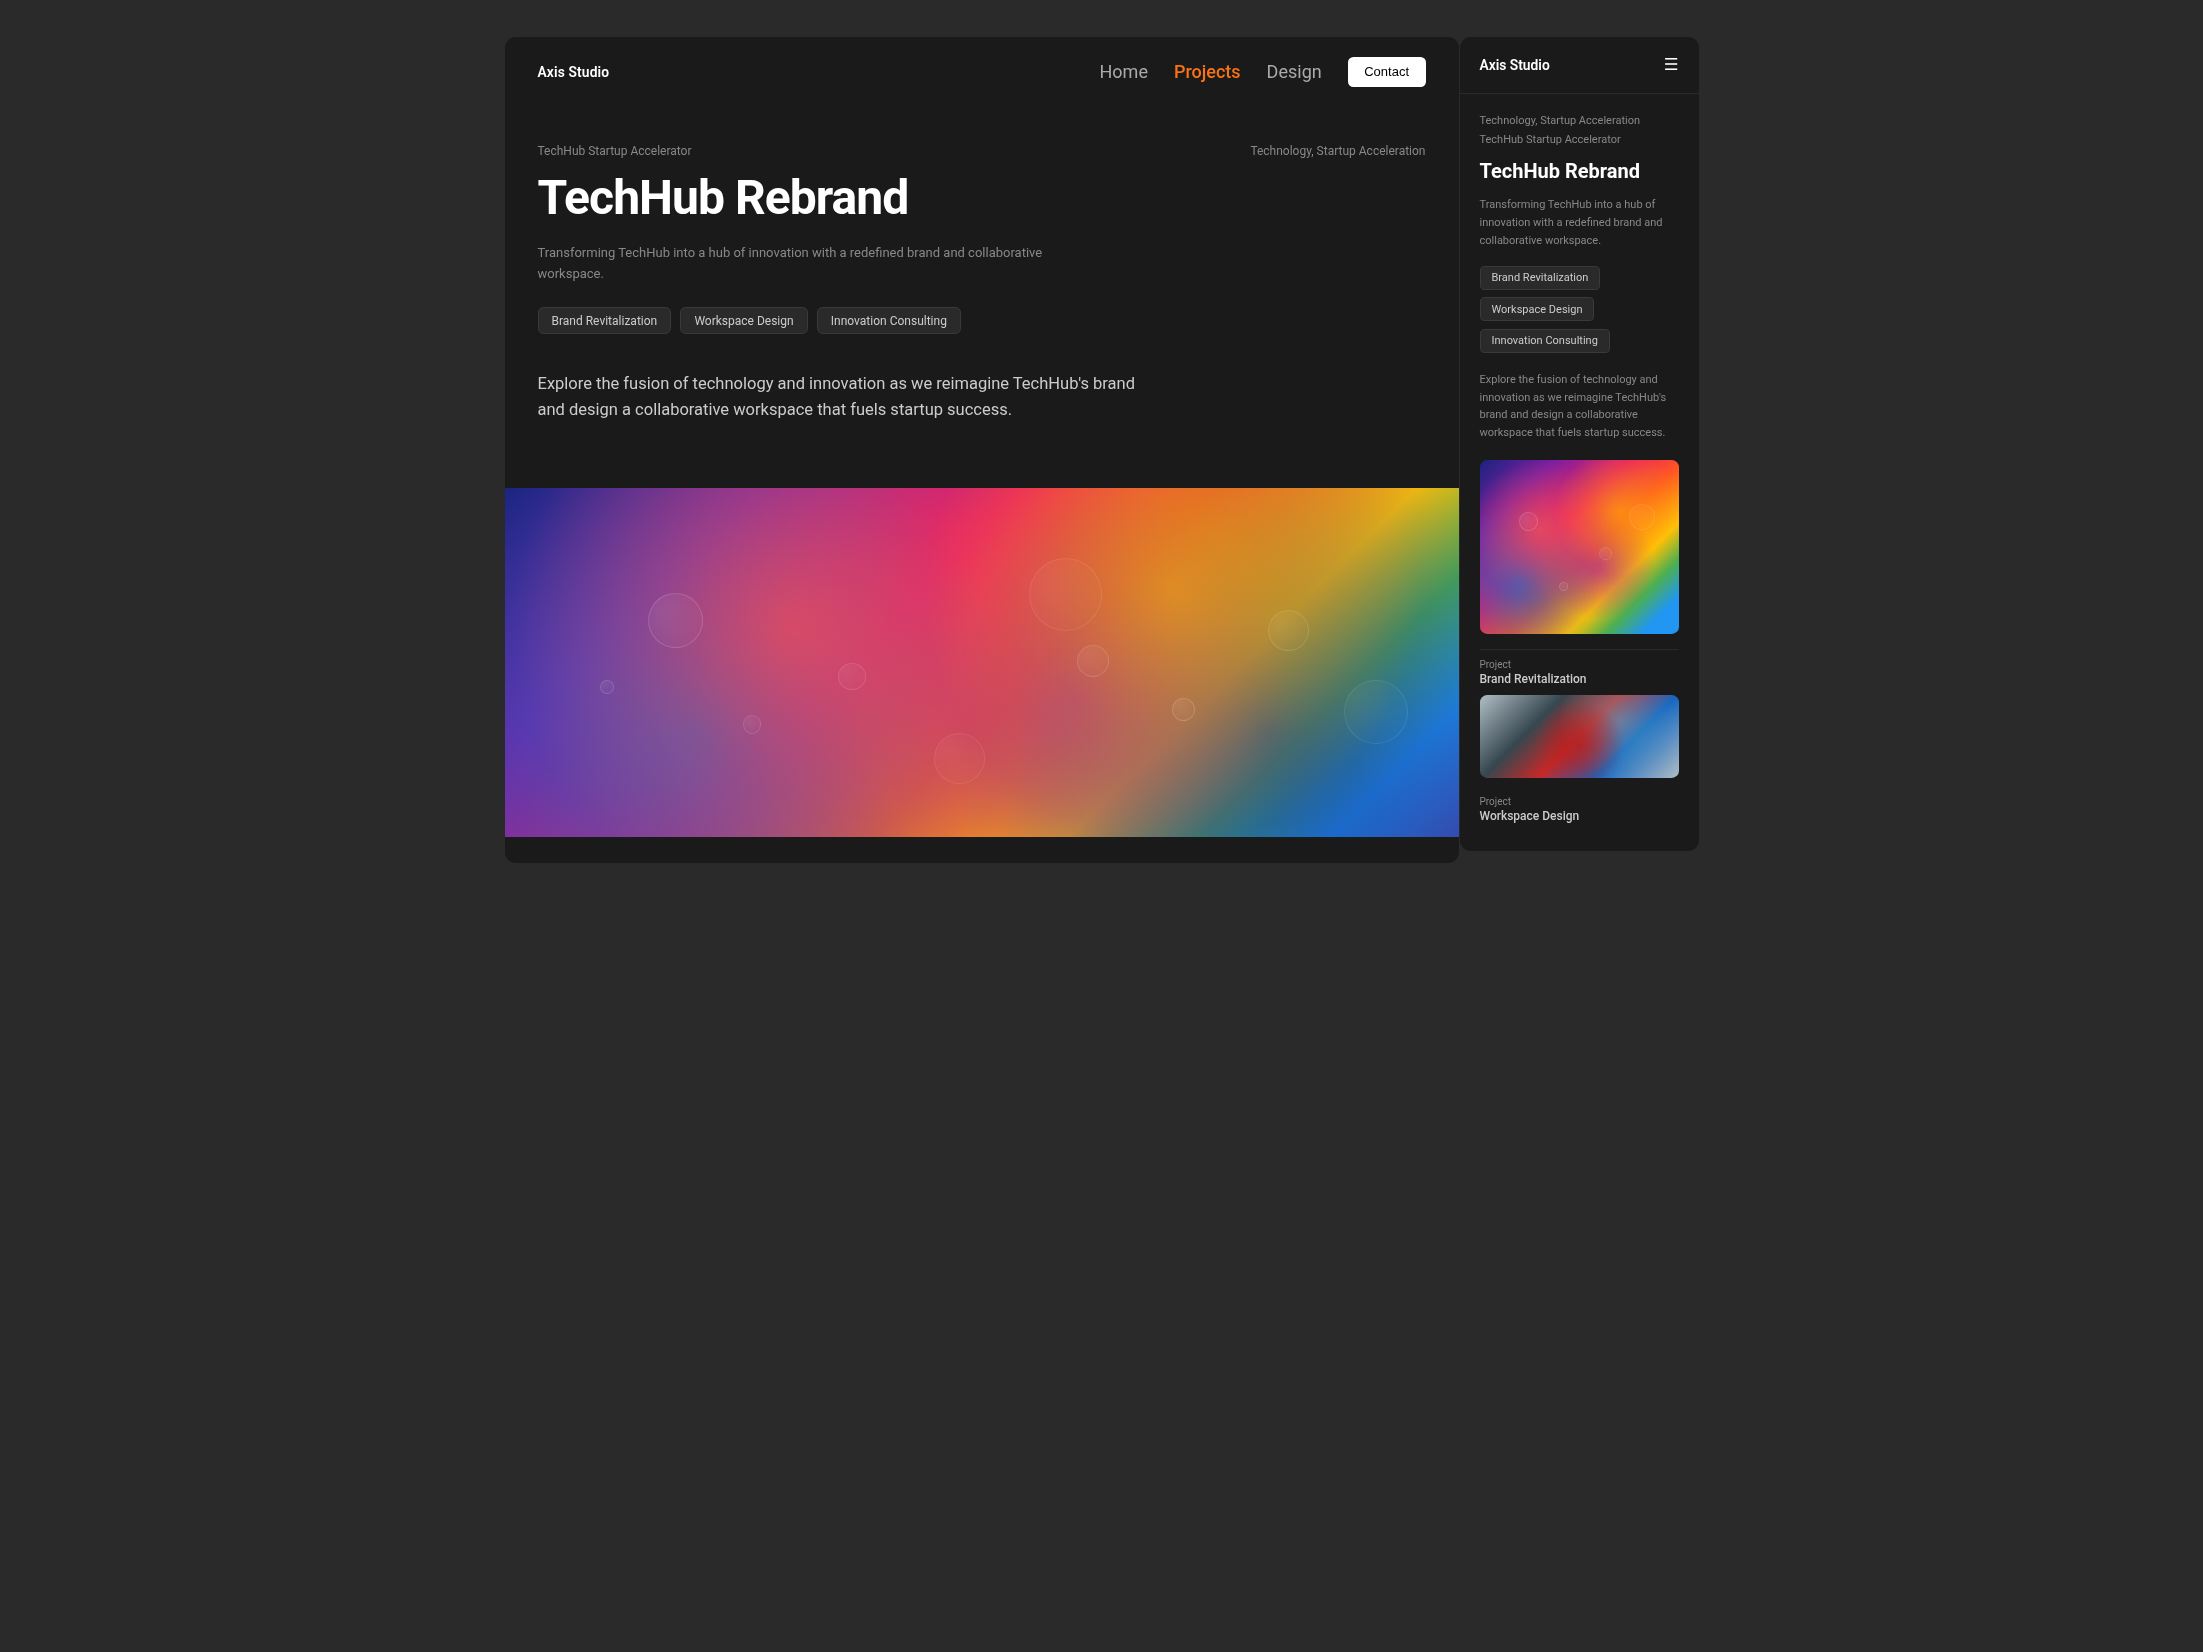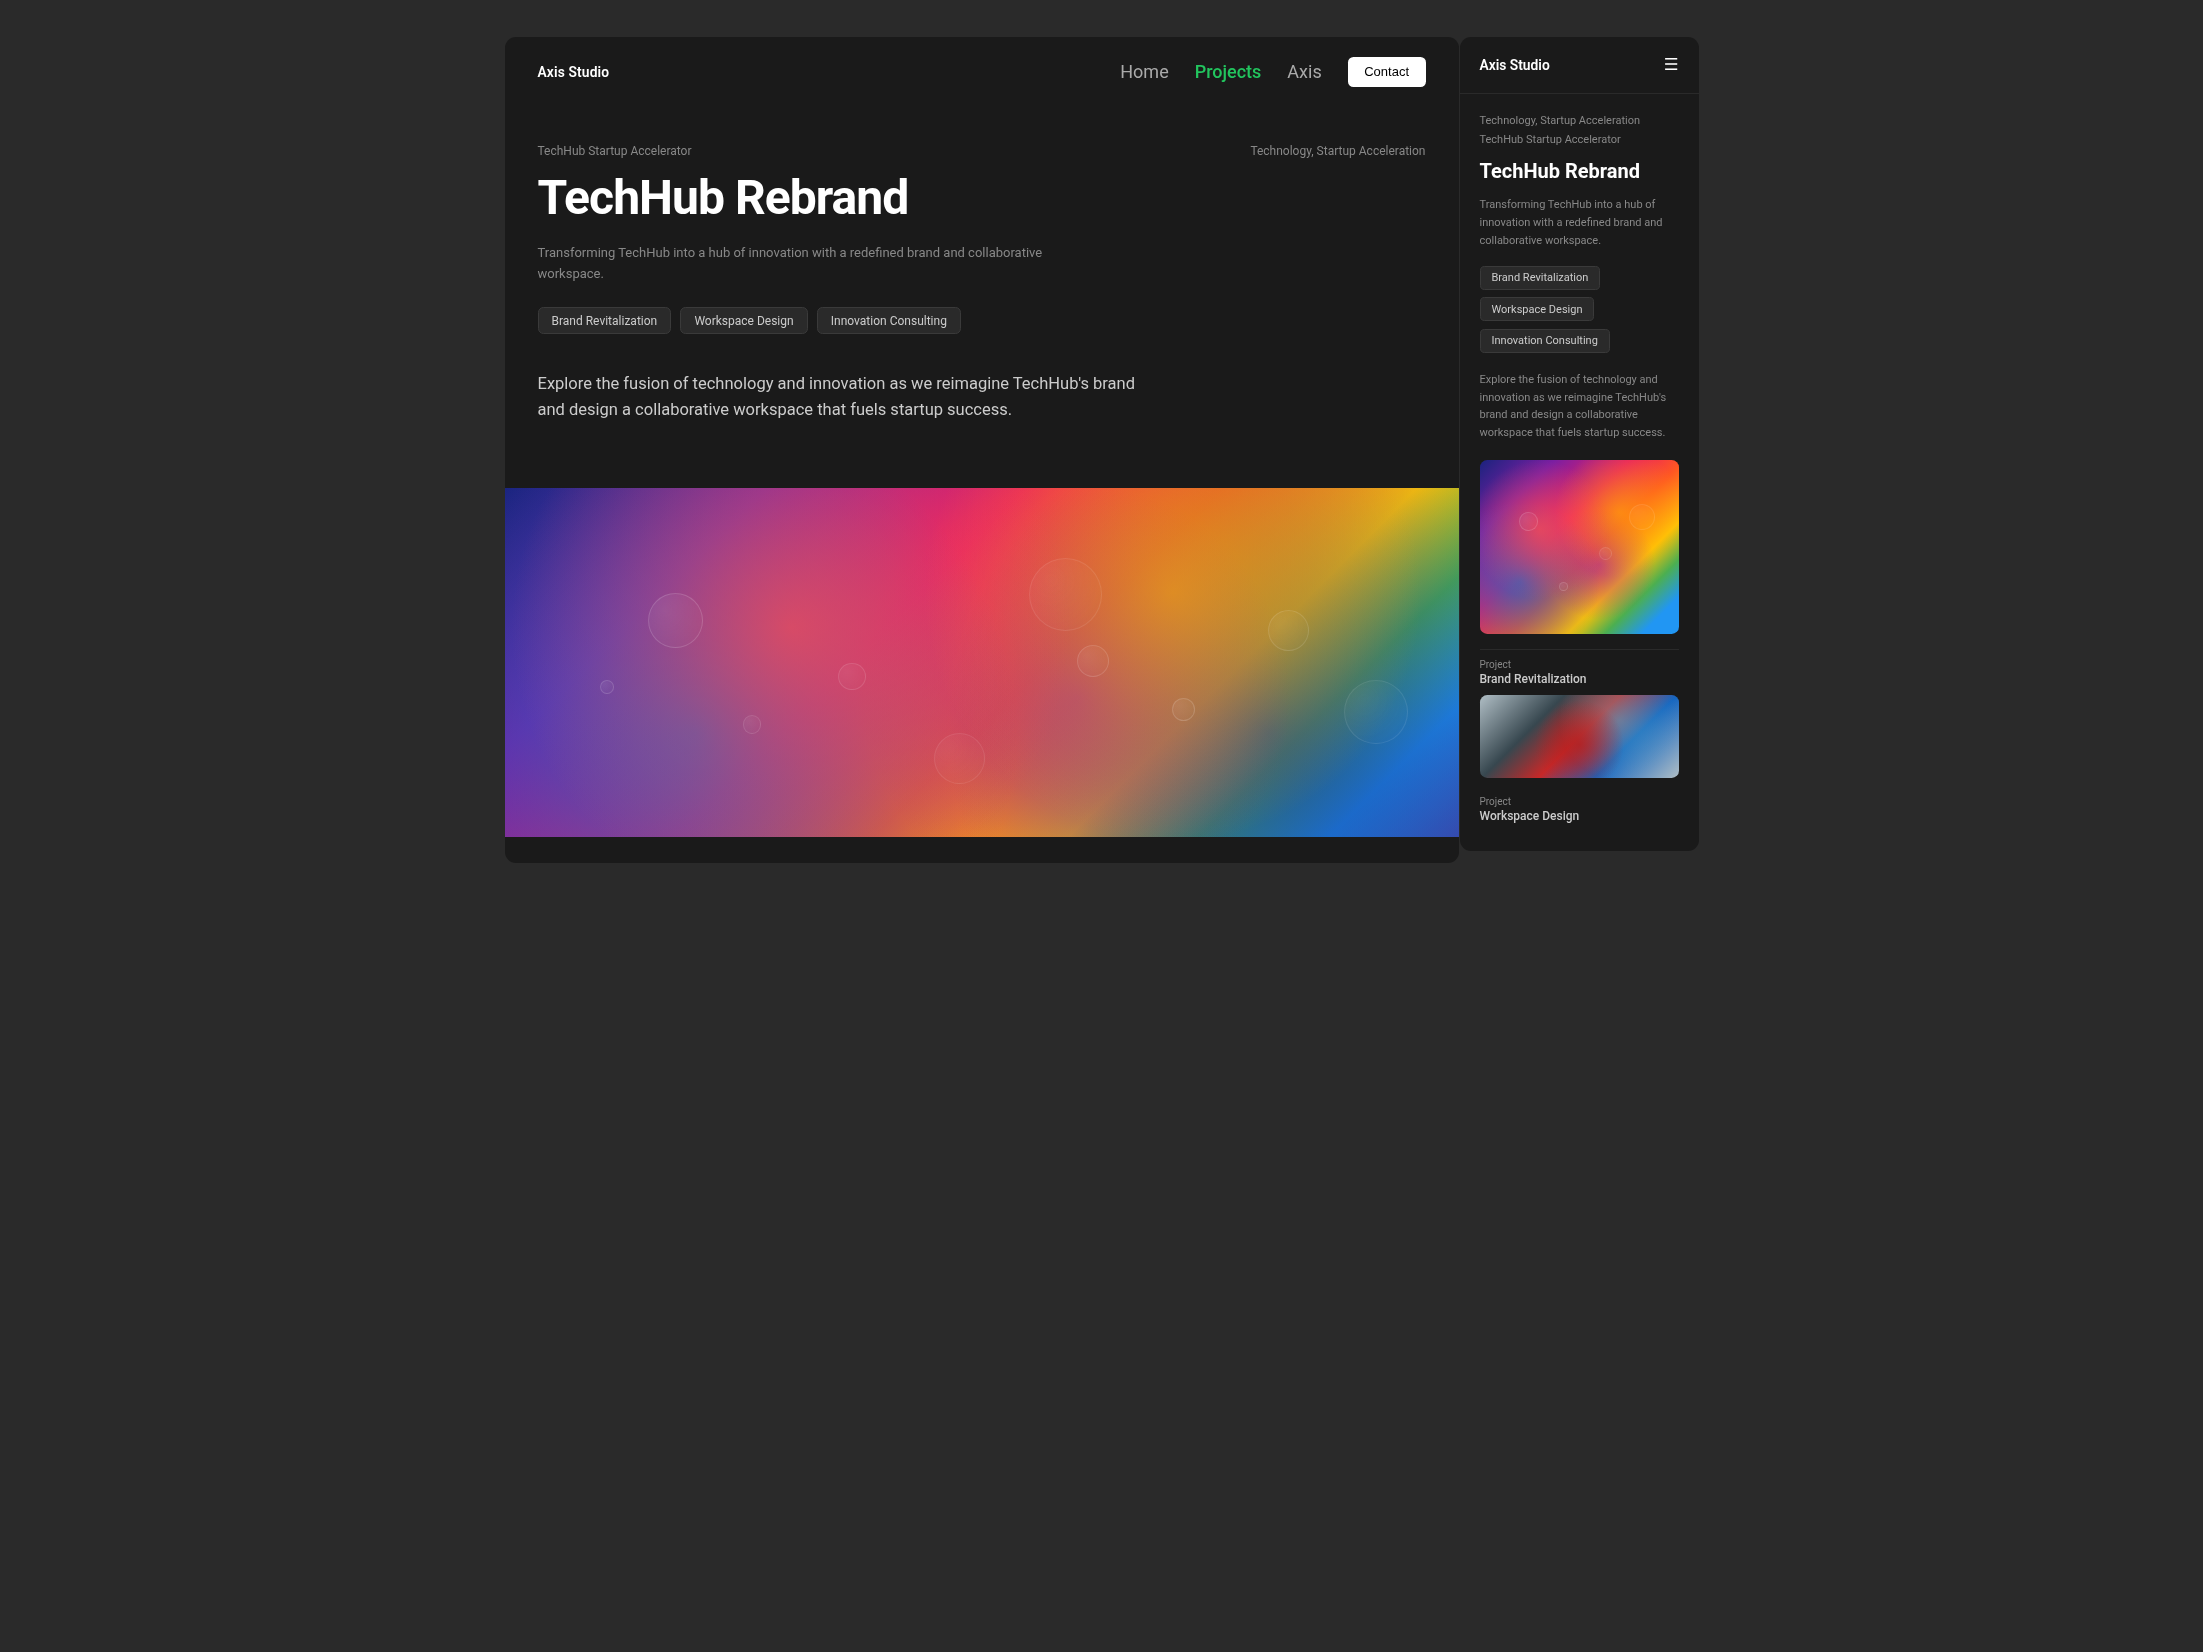--- a/index.html
+++ b/index.html
@@ -57,21 +57,21 @@
     }
 
     .nav-link {
       color: #aaaaaa;
       font-size: 18px;
       text-decoration: none;
       cursor: pointer;
     }
 
     .nav-link.active {
-      color: #22c55e;
+      color: #f97316;
       font-weight: 500;
     }
 
     .nav-contact-btn {
       background-color: #ffffff;
       color: #000000;
       border: none;
       border-radius: 5.5px;
       padding: 7.3px 16.5px;
       font-size: 13px;
@@ -338,21 +338,21 @@
 
 <div class="page-wrapper">
 
   <div class="main-card">
 
     <nav class="navbar">
       <div class="nav-logo">Axis Studio</div>
       <div class="nav-links">
         <a class="nav-link">Home</a>
         <a class="nav-link active">Projects</a>
-        <a class="nav-link">Axis</a>
+        <a class="nav-link">Design</a>
         <button class="nav-contact-btn">Contact</button>
       </div>
     </nav>
 
     <div class="hero-section">
       <div class="hero-meta">
         <span class="hero-category">TechHub Startup Accelerator</span>
         <span class="hero-tags-meta">Technology, Startup Acceleration</span>
       </div>
 

